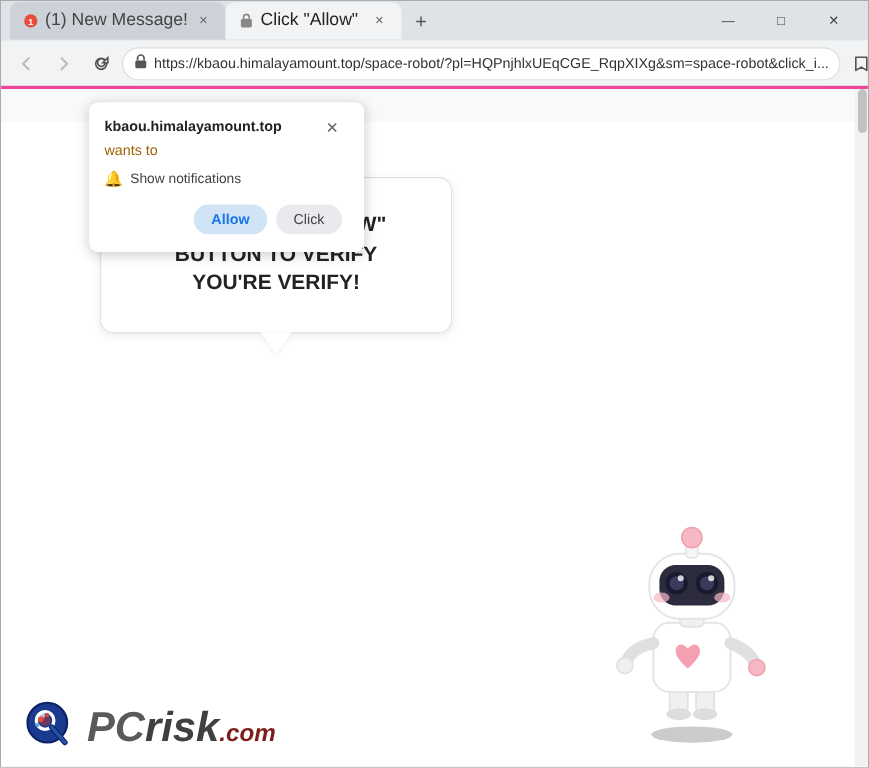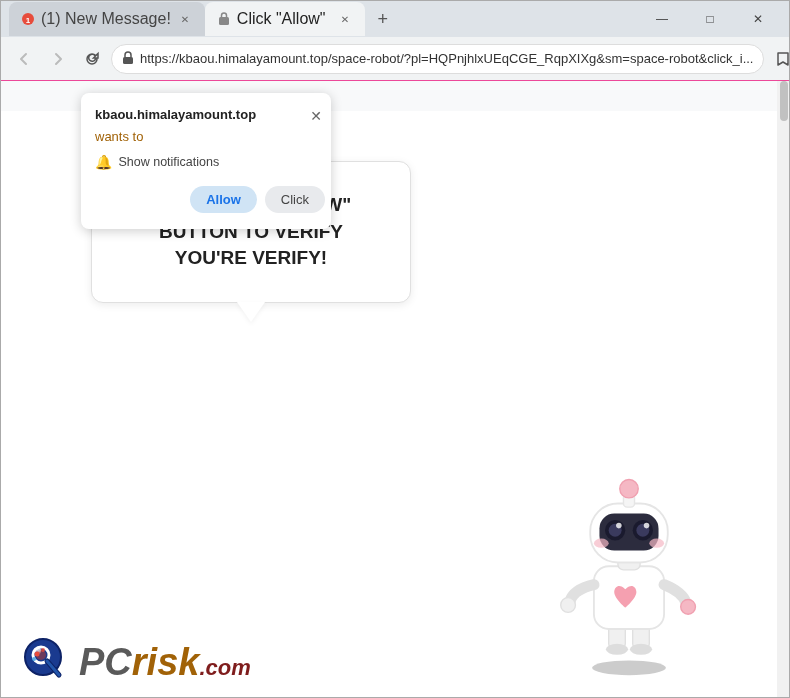--- a/index.html
+++ b/index.html
@@ -117,21 +117,21 @@
     }
 
     
     .toolbar {
       height: 44px;
       background: #f1f3f4;
       display: flex;
       align-items: center;
       padding: 0 8px;
       gap: 4px;
-      border-bottom: 1px solid #ec4899;
+      border-bottom: 3px solid #ec4899;
     }
 
     .nav-btn {
       width: 30px;
       height: 30px;
       border-radius: 50%;
       display: flex;
       align-items: center;
       justify-content: center;
       font-size: 14px;
@@ -187,21 +187,21 @@
 
     
     .notification-popup {
       position: absolute;
       top: 12px;
       left: 80px;
       width: 250px;
       background: #fff;
       border-radius: 8px;
       box-shadow: 0 2px 12px rgba(0,0,0,0.2);
-      padding: 14px 6px 16px 14px;
+      padding: 14px 20px 16px 14px;
       z-index: 100;
     }
 
     .notif-header {
       display: flex;
       justify-content: space-between;
       align-items: flex-start;
       margin-bottom: 4px;
     }
 
@@ -348,21 +348,21 @@
       font-size: 38px;
       font-weight: 900;
       font-style: italic;
     }
 
     .pcrisk-pc {
       color: #5a5a5a;
     }
 
     .pcrisk-risk {
-      color: #a16207;
+      color: #404040;
     }
 
     .pcrisk-dot-com {
       color: #7f1d1d;
       font-size: 22px;
       font-weight: 700;
     }
 
     
     .scrollbar {

